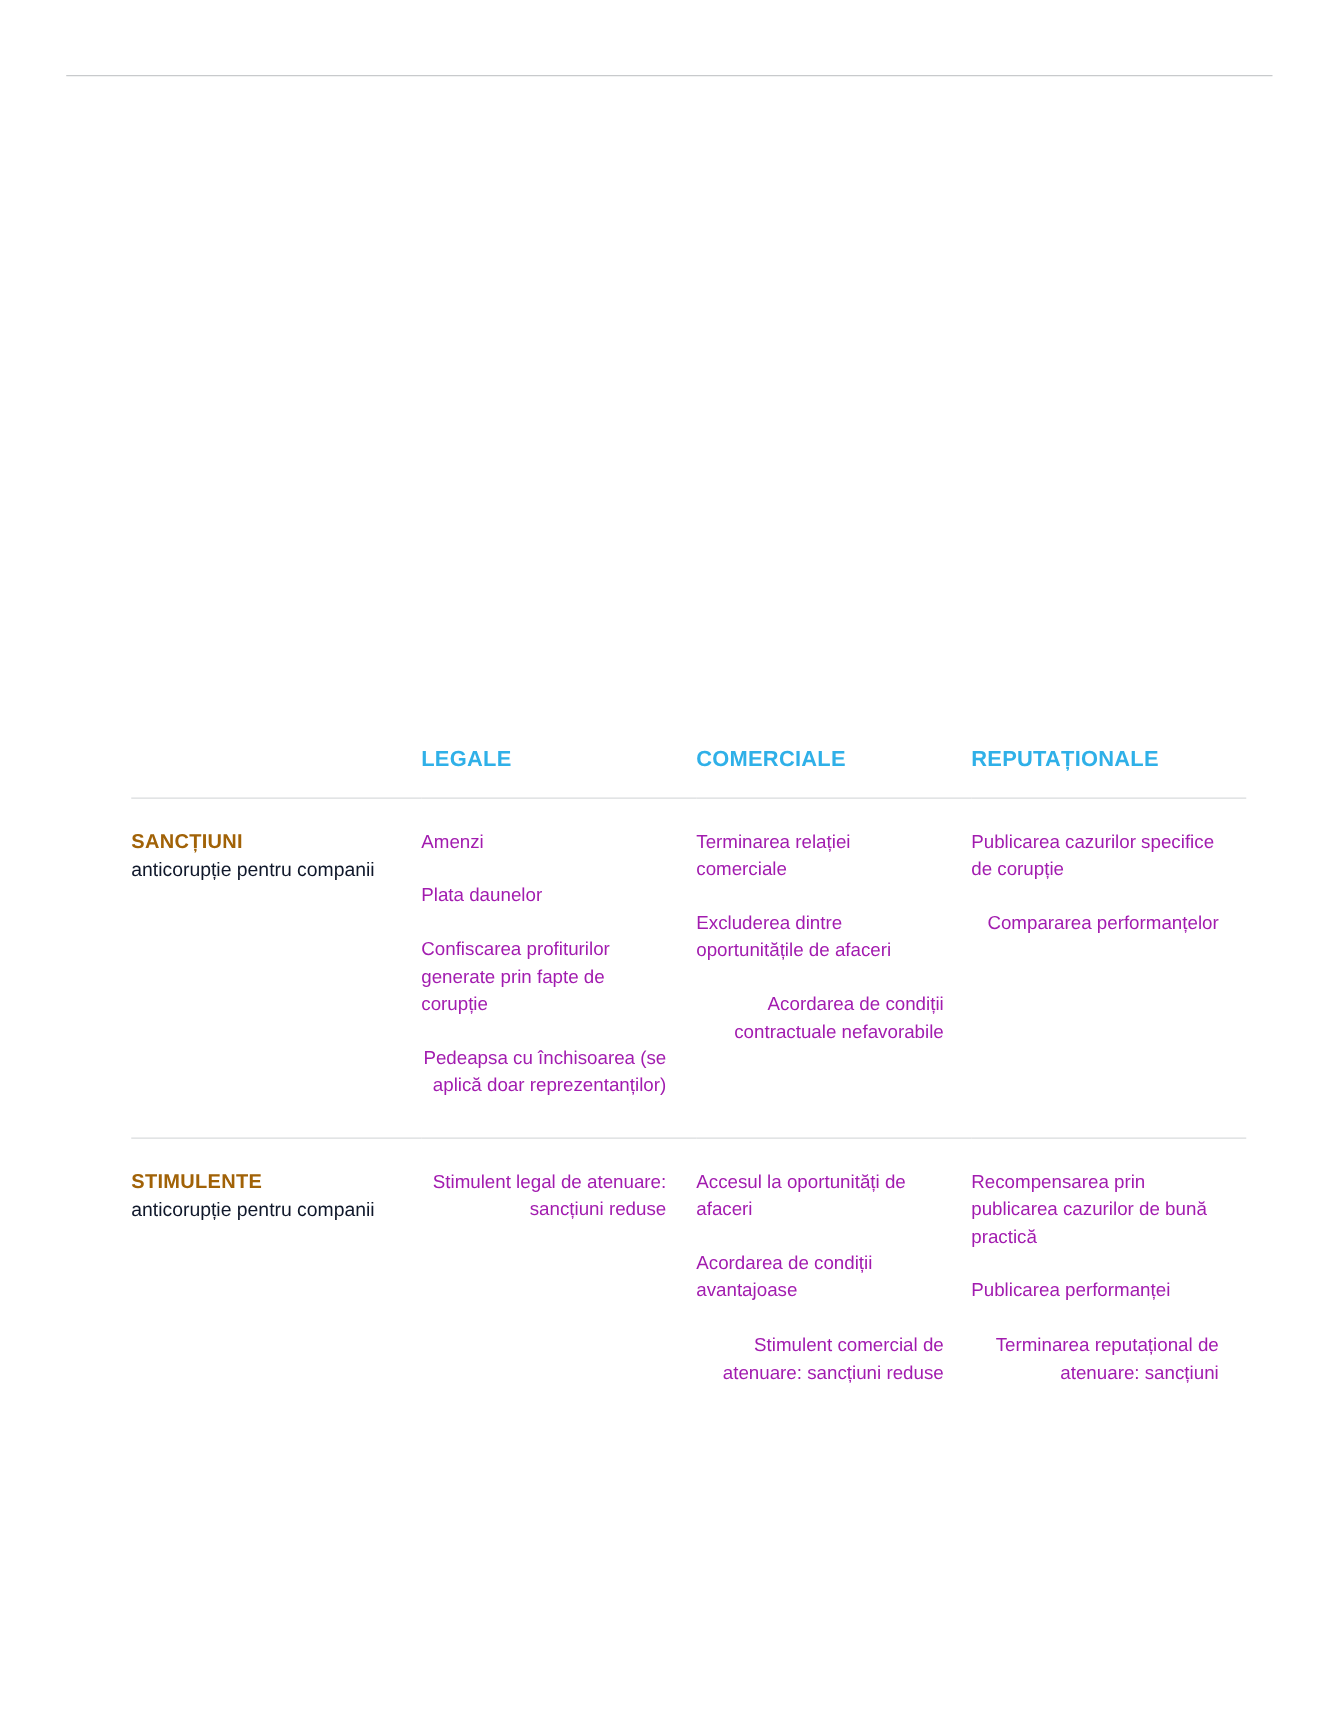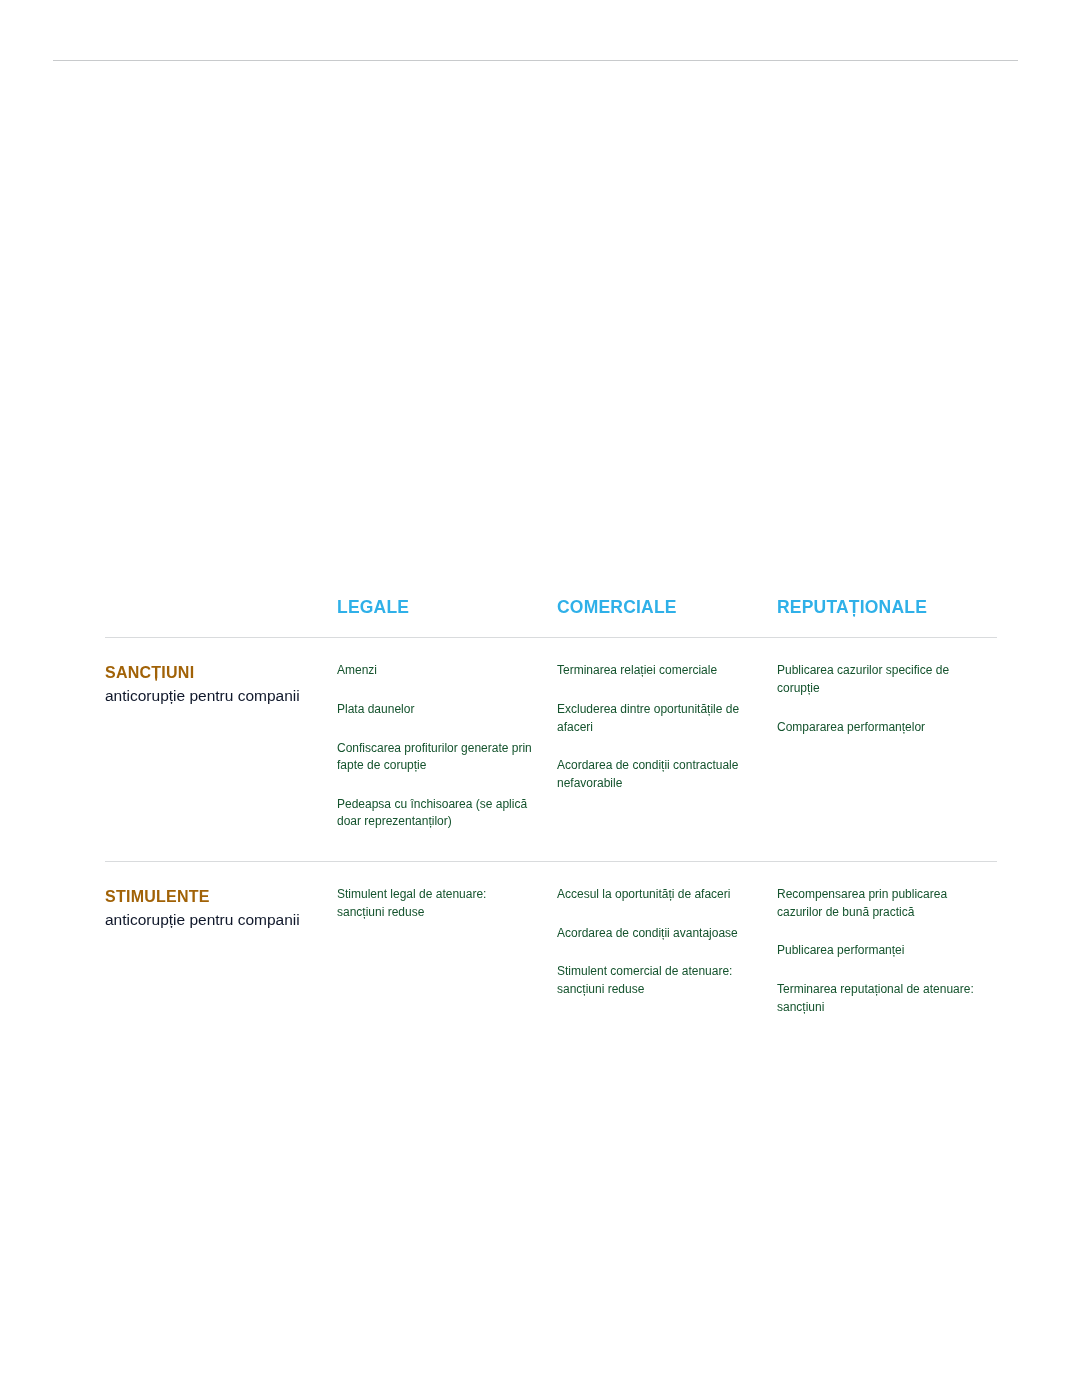--- a/index.html
+++ b/index.html
@@ -82,26 +82,26 @@
     margin: 0 0 1px 0;
   }
   .row-sub {
     color: #0f172a;
     font-size: 15.5px;
     line-height: 1.47;
     margin: 0;
   }
 
   .item {
-    color: #14532d;
-    font-size: 12px;
+    color: #a21caf;
+    font-size: 15px;
     line-height: 1.47;
     margin: 0 0 21px 0;
   }
-  .item:last-child { margin-bottom: 0; }
+  .item:last-child { margin-bottom: 0; text-align: right; }
 
   
   td.col-legale .item   { max-width: 196px; }
   td.col-comerciale .item { max-width: 198px; }
   td.col-reputationale .item { max-width: 198px; }
 </style>
 </head>
 <body>
 
 <div class="page-top-rule"></div>

